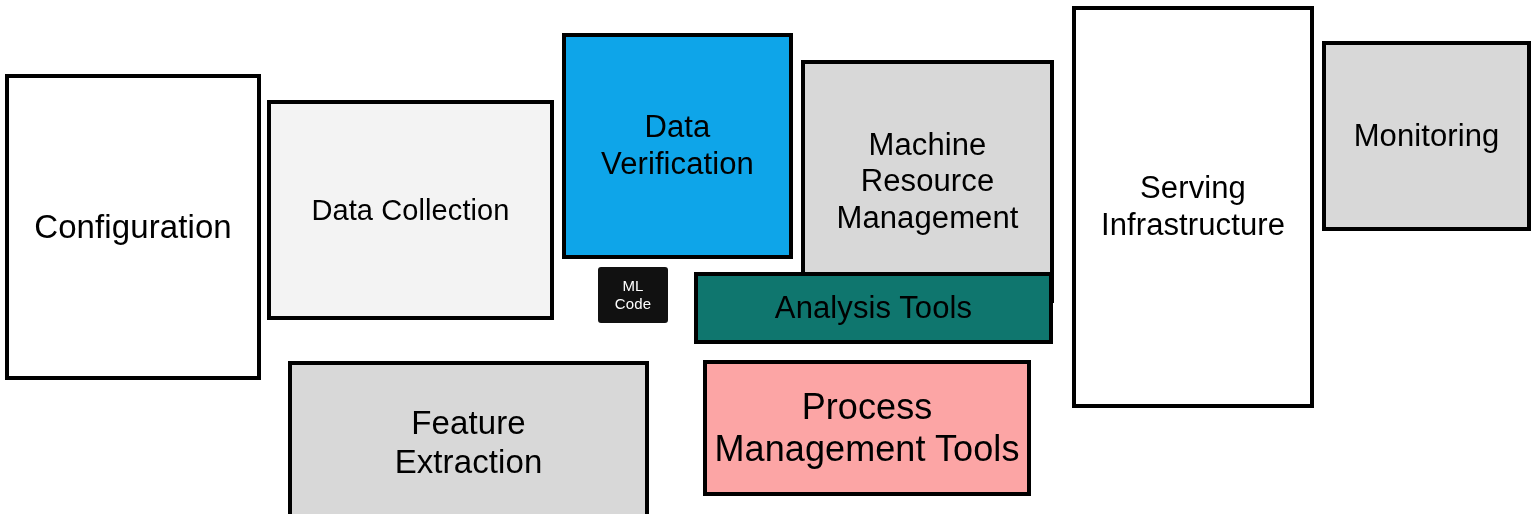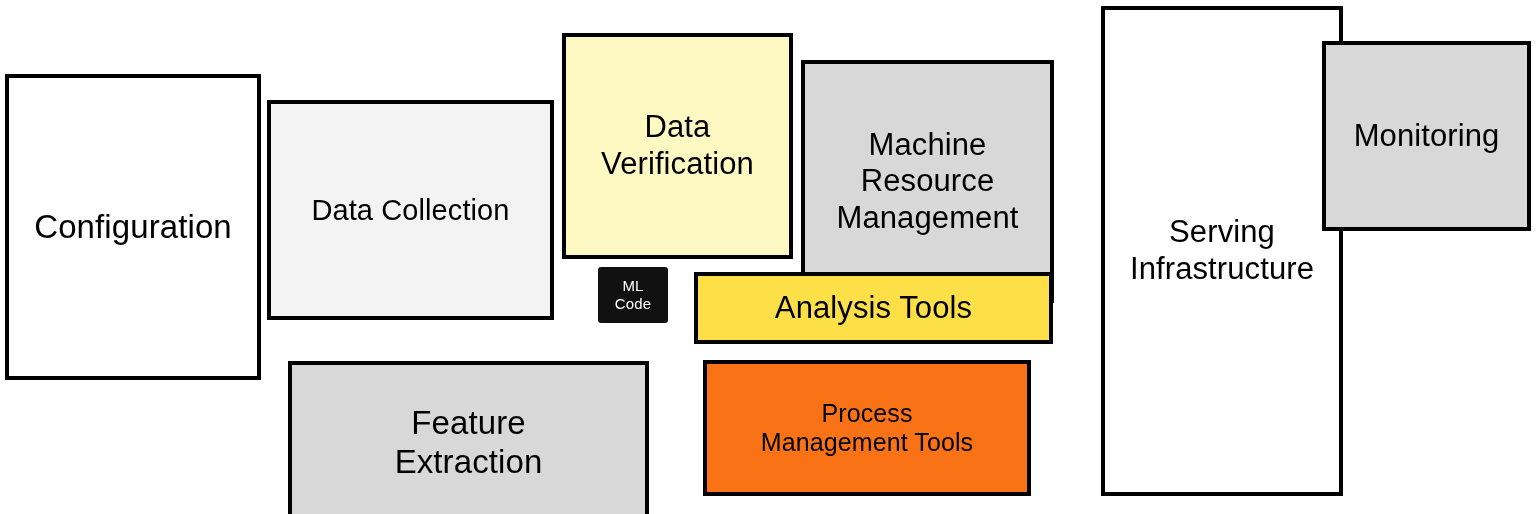--- a/index.html
+++ b/index.html
@@ -31,26 +31,26 @@
   }
   .box-label {
     display: block;
     white-space: pre-line;
   }
 
   
   #box-configuration      { left: 5px;    top: 74px;  width: 256px; height: 306px; background: #ffffff; font-size: 33px; }
   #box-data-collection    { left: 267px;  top: 100px; width: 287px; height: 220px; background: #f3f3f3; font-size: 29px; }
   #box-feature-extraction { left: 288px;  top: 335px; width: 361px; height: 163px; background: #d8d8d8; font-size: 33px; margin-top: 26px; }
-  #box-data-verification  { left: 562px;  top: 33px;  width: 231px; height: 226px; background: #fef9c3; font-size: 31px; }
+  #box-data-verification  { left: 562px;  top: 33px;  width: 231px; height: 226px; background: #0ea5e9; font-size: 31px; }
   #box-ml-code            { left: 598px;  top: 267px; width: 70px;  height: 56px;  background: #111111; color: #ffffff; font-size: 15px; border-width: 3px; border-color: #111111; border-radius: 3px; }
   #box-mrm                { left: 801px;  top: 60px;  width: 253px; height: 243px; background: #d8d8d8; font-size: 31px; }
-  #box-analysis-tools     { left: 694px;  top: 272px; width: 359px; height: 72px;  background: #fde047; font-size: 31px; }
-  #box-process-mgmt       { left: 703px;  top: 360px; width: 328px; height: 136px; background: #f97316; font-size: 25px; }
-  #box-serving-infra      { left: 1072px; top: 6px;   width: 242px; height: 490px; background: #ffffff; font-size: 31px; margin-left: 29px; }
+  #box-analysis-tools     { left: 694px;  top: 272px; width: 359px; height: 72px;  background: #0f766e; font-size: 31px; }
+  #box-process-mgmt       { left: 703px;  top: 360px; width: 328px; height: 136px; background: #fca5a5; font-size: 36px; }
+  #box-serving-infra      { left: 1072px; top: 6px;   width: 242px; height: 402px; background: #ffffff; font-size: 31px; }
   #box-monitoring         { left: 1322px; top: 41px;  width: 209px; height: 190px; background: #d8d8d8; font-size: 31px; }
 </style>
 </head>
 <body>
 
 <div id="canvas">
 
   <div class="box" id="box-configuration">
     <span class="box-label">Configuration</span>
   </div>

